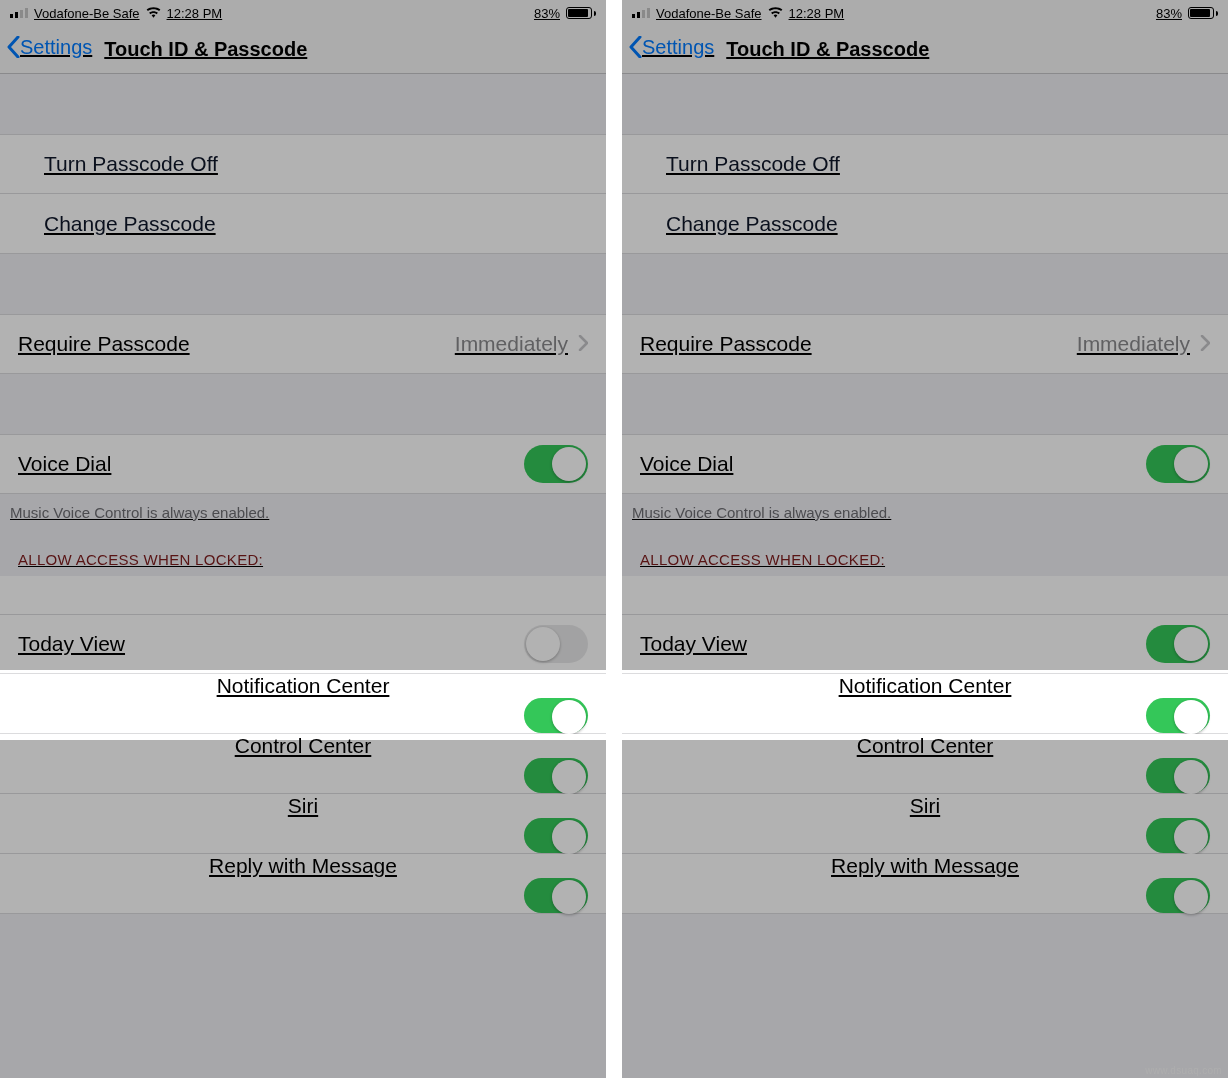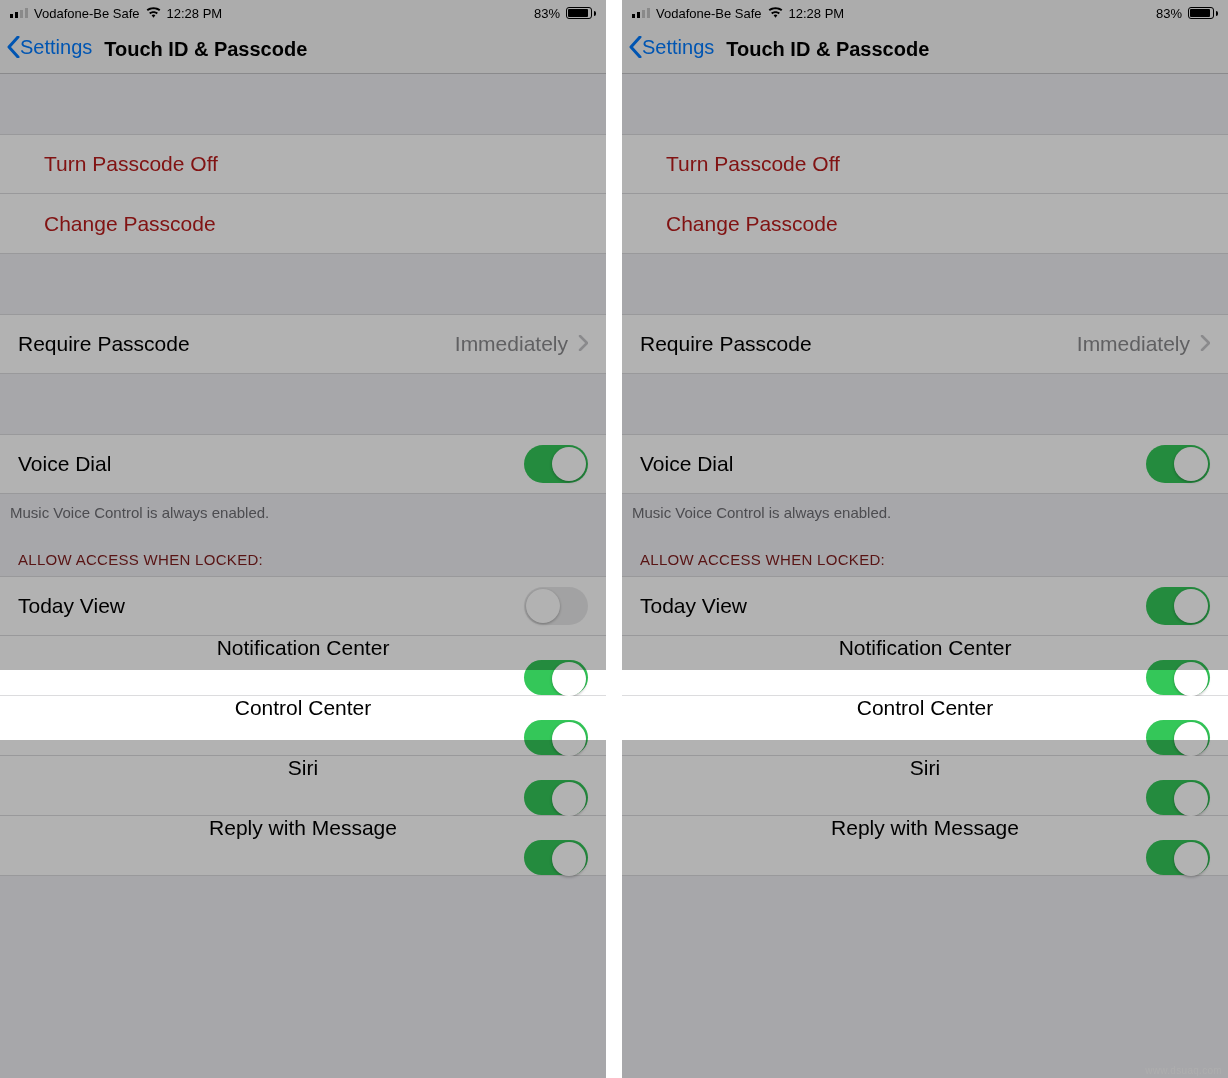--- a/index.html
+++ b/index.html
@@ -1,18 +1,18 @@
 <!DOCTYPE html>
 <html><head>
   <meta charset="utf-8">
   <style>
     * { margin:0; padding:0; box-sizing:border-box; }
     html,body { width:1228px; height:1078px; font-family:-apple-system, Helvetica, Arial, sans-serif; background:#fff; }
     .layout { display:flex; width:1228px; height:1078px; gap:16px; background:#fff; }
-    .phone { flex:0 0 606px; height:1078px; background:#efeff4; position:relative; overflow:hidden; display:flex; flex-direction:column; }
+    .phone { flex:0 0 606px; height:1078px; background:#efeff4; position:relative; overflow:hidden; display:flex; flex-direction:column;text-decoration:underline; }
     
     .dimmer { position:absolute; left:0; right:0; background:rgba(0,0,0,.30); pointer-events:none; z-index:5; }
     .dim-top { top:0; height:670px; }
     .dim-bot { top:740px; bottom:0; }
     
     .statusbar { height:26px; display:flex; align-items:center; justify-content:space-between; padding:0 10px; font-size:13px; color:#000; background:#f7f7f7; }
     .sb-left,.sb-right { display:flex; align-items:center; gap:6px; }
     .sig-bars { display:flex; align-items:flex-end; gap:2px; }
     .sig-bars span { width:3px; background:#000; display:block; }
     .sig-bars span:nth-child(1){height:4px;} .sig-bars span:nth-child(2){height:6px;} .sig-bars span:nth-child(3){height:8px;background:#c6c6c6;} .sig-bars span:nth-child(4){height:10px;background:#c6c6c6;}
@@ -24,35 +24,35 @@
     
     .navbar { height:48px; background:#f7f7f7; border-bottom:1px solid #c6c6c9; position:relative; display:flex; align-items:center; }
     .back { display:flex; font-size:20px; color:#007aff; padding-left:6px; }
     .back svg { width:14px; height:22px; }
     .nav-title { font-size:20px; font-weight:600; color:#000; margin-left:12px; }
     
     .spacer { height:60px; }
     .group { background:#fff; }
     .row { height:60px; background:#fff; display:flex; align-items:center; padding:0 18px; font-size:21px; color:#000; border-bottom:1px solid #dcdcde; position:relative; }
     .row:first-child { border-top:1px solid #dcdcde; }
-    .row.link { color:#b91c1c;padding-left:44px; }
+    .row.link { color:#0f172a;padding-left:44px; }
     .row .value { margin-left:auto; color:#8a8a8d; font-size:21px; display:flex; align-items:flex-end; gap:10px; }
     .chev { color:#c6c6c9; }
     .chev svg { width:10px; height:16px; }
     .footer-text { font-size:15px; color:#6e6e73; padding:10px 10px 0; }
     .section-header { font-size:15px; color:#7f1d1d; padding:30px 18px 8px; letter-spacing:.3px; text-transform:uppercase; }
     
     .toggle { width:64px; height:38px; margin-left:auto; border-radius:20px; position:relative; transition:.2s; }
     .toggle.off { background:#e9e9ea; }
     .toggle.on { background:#34c759; }
     .toggle .knob { position:absolute; top:2px; width:34px; height:34px; background:#fff; border-radius:50%; box-shadow:0 1px 3px rgba(0,0,0,.3); }
     .toggle.off .knob { left:2px; }
     .toggle.on .knob { right:2px; }
     
-    .row.today { z-index:3; position:relative; }
+    .row.today { z-index:3; position:relative;margin-top:38px; }
     .row.row-in-dark { z-index:1;flex-direction:column; }
     .watermark { position:absolute; right:6px; bottom:2px; font-size:10px; color:#aeaeae; z-index:7; letter-spacing:.3px; }
   </style>
 </head>
 <body>
 
 <div class="layout">
 
   <div class="phone">
     <div class="dimmer dim-top"></div>

